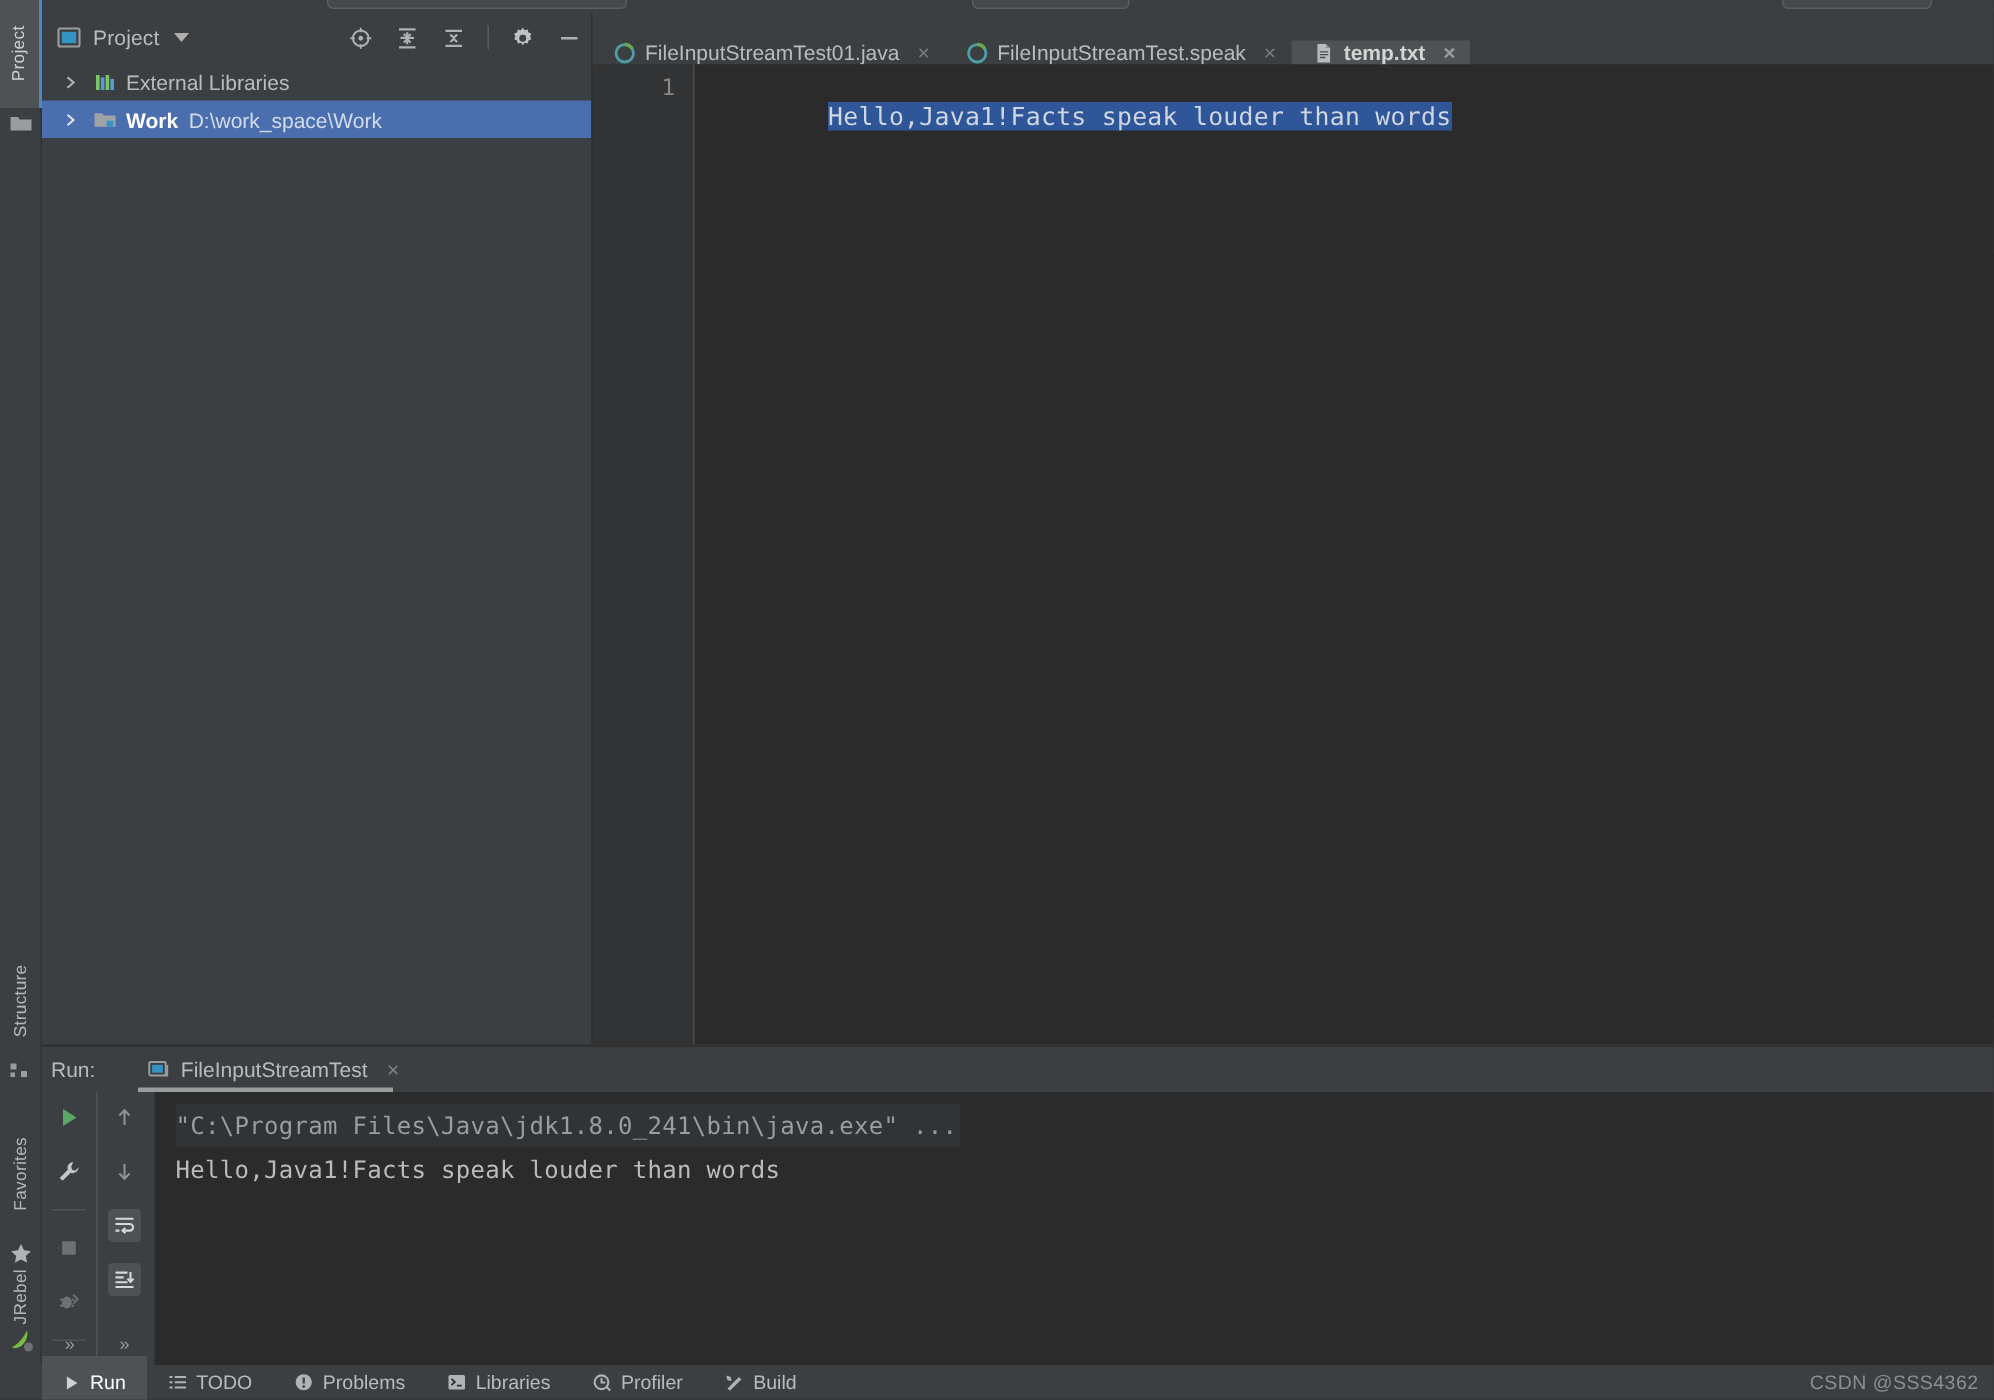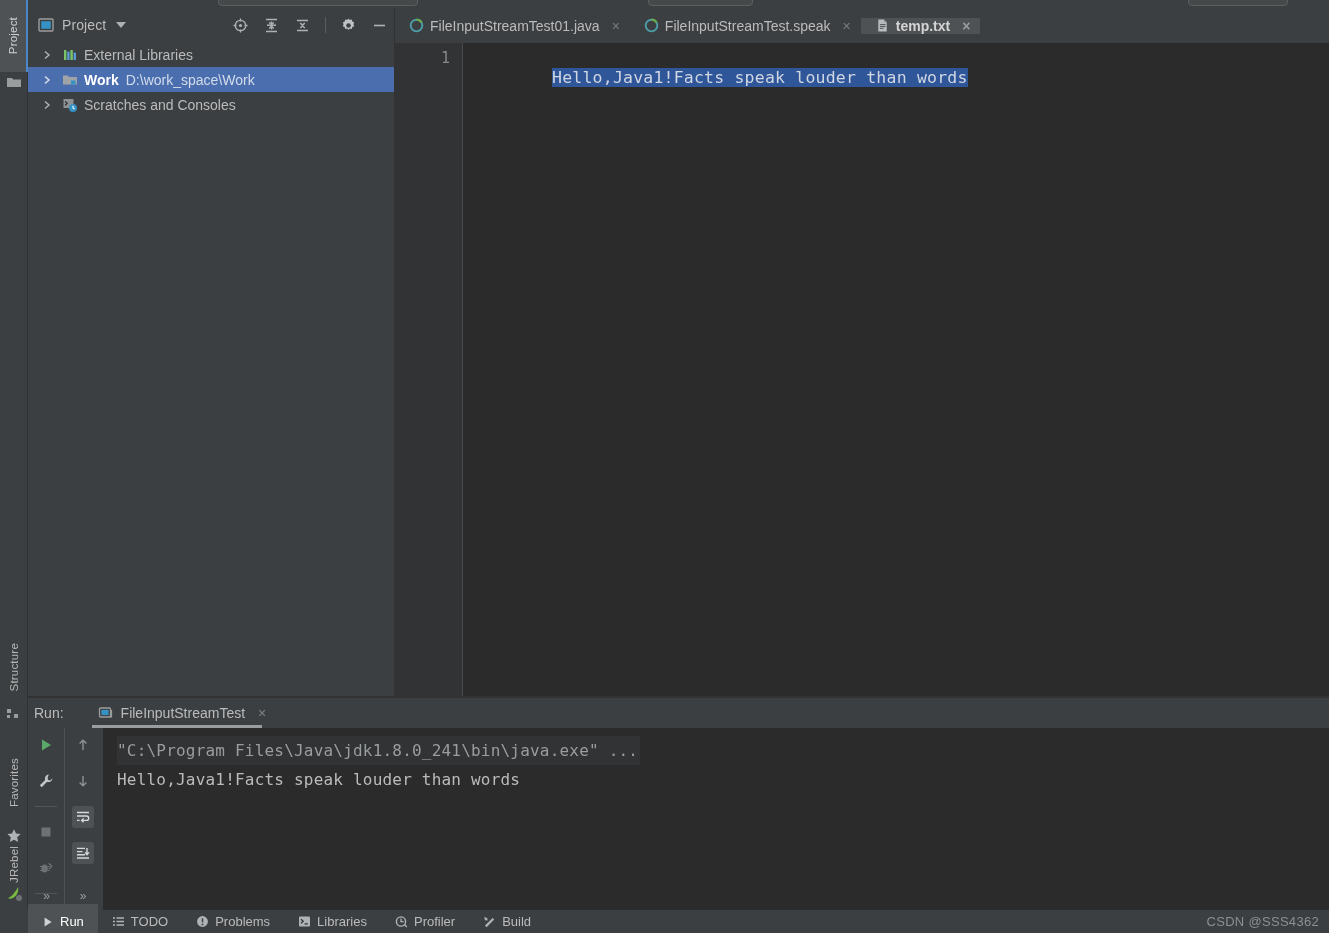--- a/index.html
+++ b/index.html
@@ -96,21 +96,21 @@
     background: #323232;
   }
 
   
   .editor-area {
     position: absolute; left: 395px; top: 8px; right: 0; height: 688px;
     background: #2b2b2b;
   }
   .tab-strip {
     position: absolute; left: 0; top: 0; right: 0; height: 35px;
-    background: #3c3f41; display: flex; align-items: center;
+    background: #3c3f41; display: flex; align-items: flex-end;
   }
   .etab {
     display: flex; align-items: center; gap: 6px;
     padding: 0 10px 0 14px; font-size: 14px; color: #bbbbbb;
     white-space: nowrap;
   }
   .etab.active { background: #4e5254; color: #d4d4d4; font-weight: bold; }
   .etab-close {
     margin-left: 6px; font-size: 14px; color: #7a7d7e; line-height: 1;
   }
@@ -339,36 +339,20 @@
         <span class="tree-icon">
           <svg width="16" height="16" viewBox="0 0 16 16">
             <path d="M1 3.5h5l1.1 1.5H15v7.5H1z" fill="#9fa3a6"></path>
             <rect x="9" y="8.5" width="4.5" height="4" fill="#3592c4"></rect>
           </svg>
         </span>
         <span class="tree-label bold">Work</span>
         <span class="tree-sub">D:\work_space\Work</span>
       </div>
 
-      <div class="tree-row">
-        <span class="tw">
-          <svg width="10" height="10" viewBox="0 0 10 10">
-            <path d="M3 1.5l4 3.5-4 3.5" fill="none" stroke="#b0b3b5" stroke-width="1.4"></path>
-          </svg>
-        </span>
-        <span class="tree-icon">
-          <svg width="16" height="16" viewBox="0 0 16 16">
-            <rect x="1.5" y="2" width="10" height="9" fill="#8e9295"></rect>
-            <path d="M3.2 4.4l2 1.9-2 1.9" fill="none" stroke="#2b2b2b" stroke-width="1.2"></path>
-            <circle cx="11" cy="11" r="4" fill="#3592c4"></circle>
-            <path d="M11 8.8V11l1.6.9" stroke="#ffffff" stroke-width="1.1" fill="none"></path>
-          </svg>
-        </span>
-        <span class="tree-label">Scratches and Consoles</span>
-      </div>
     </div>
   </div>
 
   <div class="v-divider"></div>
 
   <div class="editor-area">
 
     <div class="tab-strip">
 
       <div class="etab">

